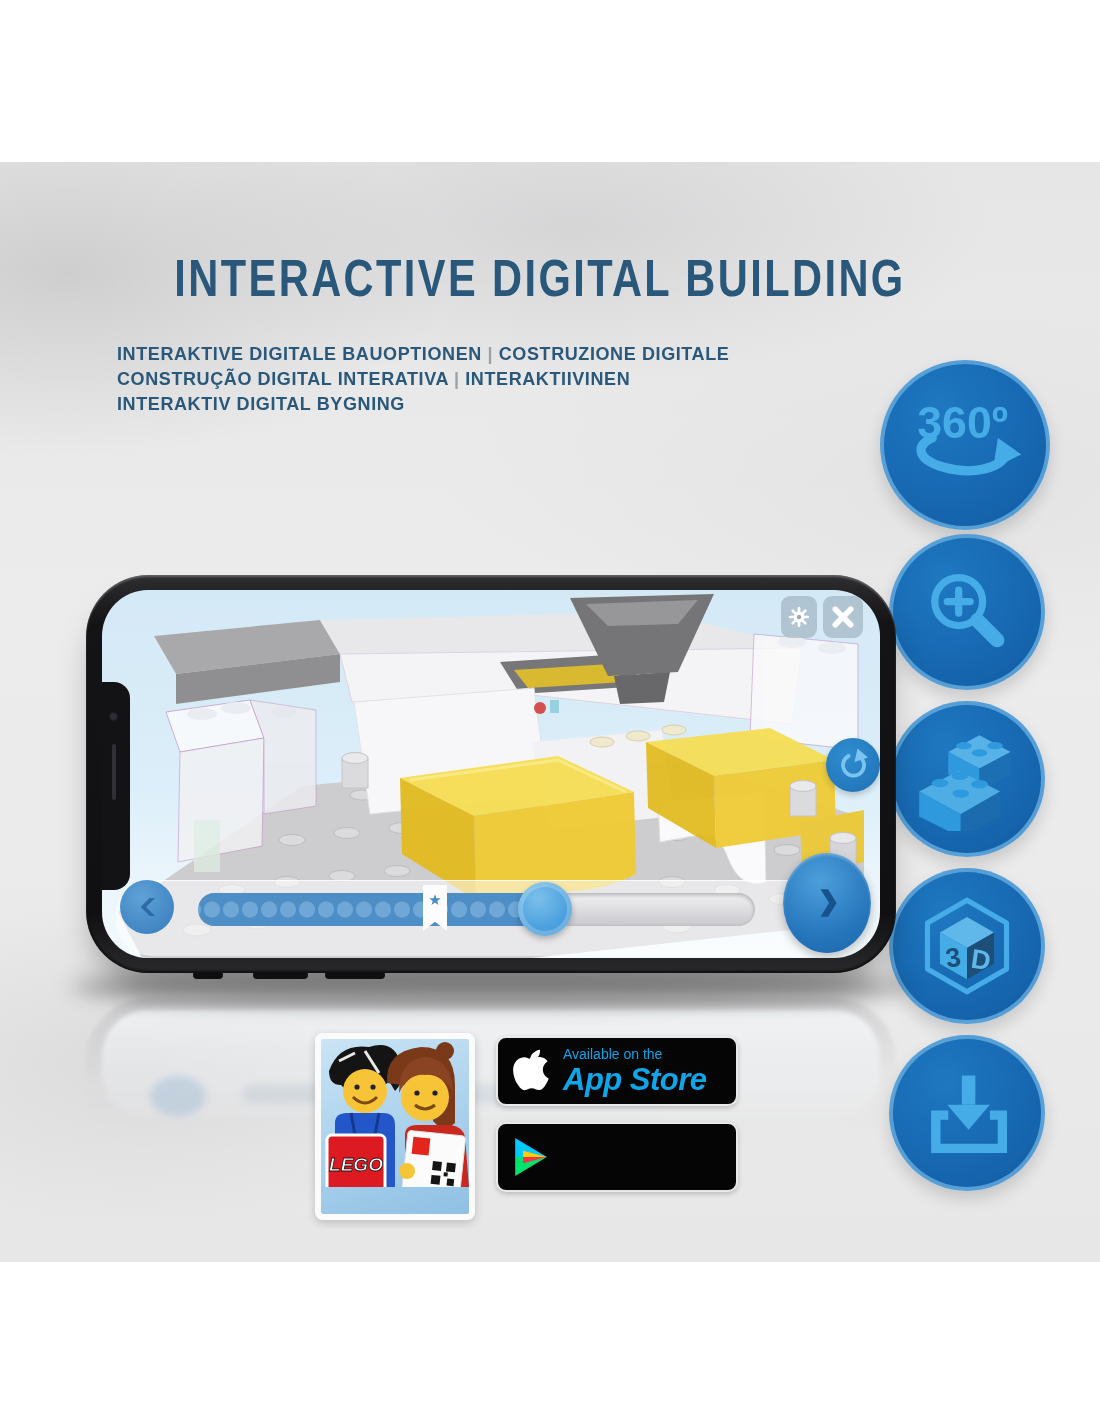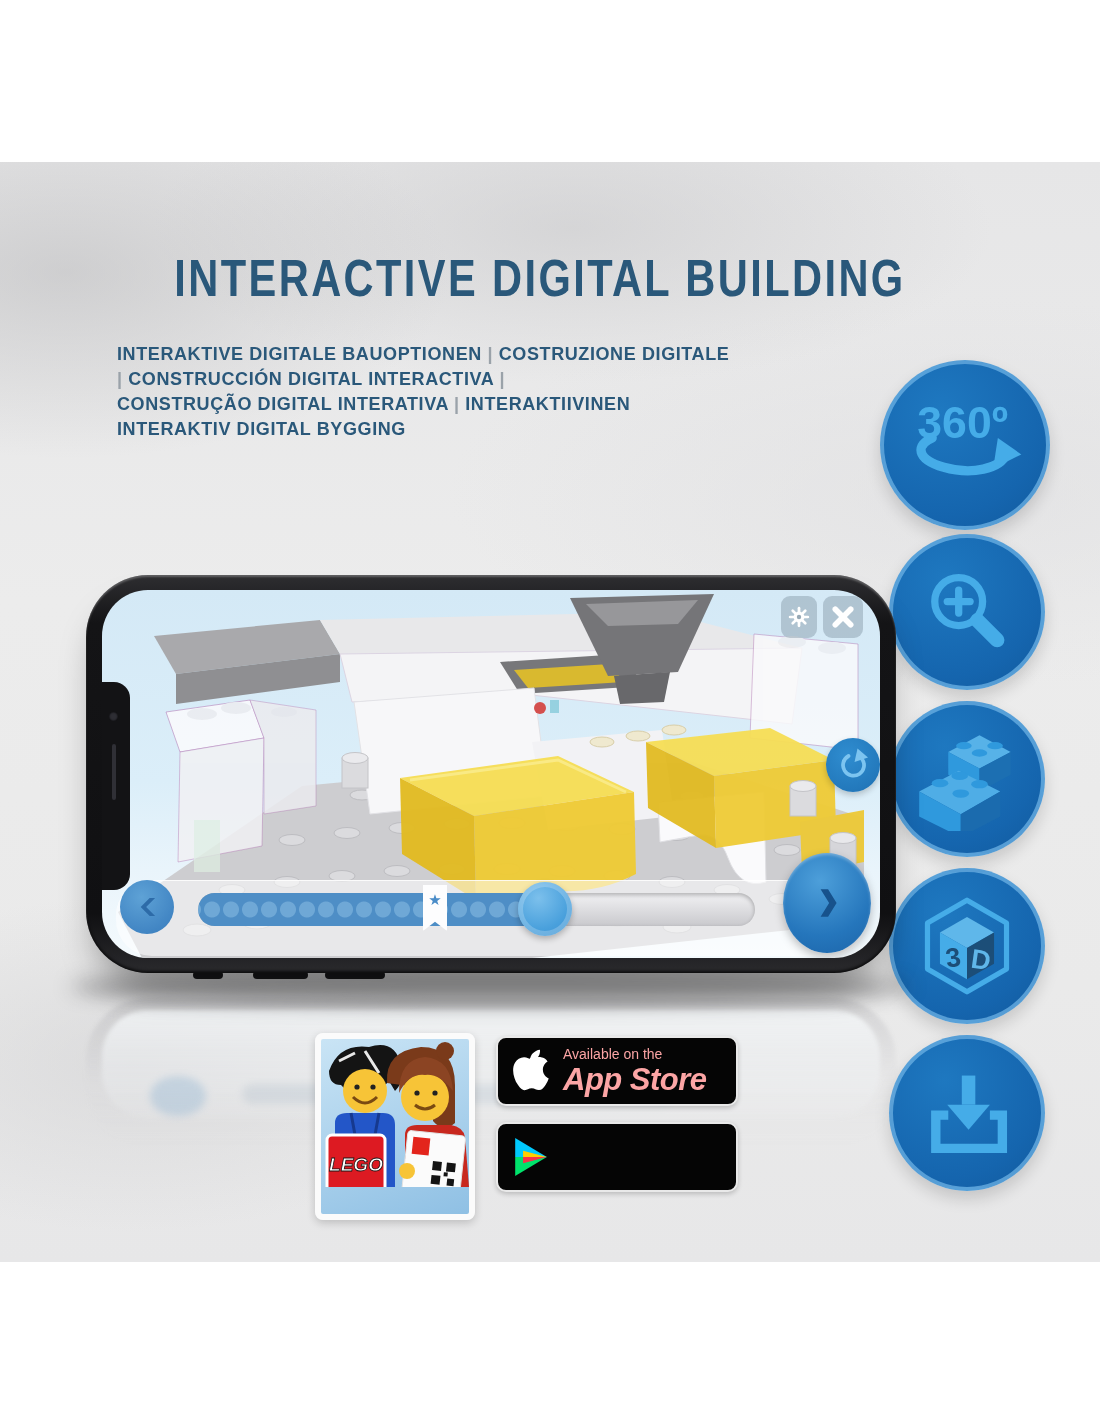--- a/index.html
+++ b/index.html
@@ -83,40 +83,39 @@
   .refl-circle{position:absolute;left:48px;top:66px;width:56px;height:40px;border-radius:50%;
                background:rgba(90,150,200,.3);filter:blur(3px);}
   .refl-bar{position:absolute;left:140px;top:74px;width:430px;height:20px;border-radius:10px;
             background:rgba(140,165,185,.25);filter:blur(3px);}
   
   .lego-icon{position:absolute;left:315px;top:1033px;width:160px;height:187px;border-radius:8px;z-index:6;
              border:6px solid #FBFBFB;overflow:hidden;box-sizing:border-box;
              background:linear-gradient(160deg,#C9E4F5,#8FC0E4);box-shadow:0 3px 8px rgba(0,0,0,.18);}
   .badge{position:absolute;left:496px;width:242px;height:70px;background:#050505;z-index:6;
          border:2px solid #E9E9E9;border-radius:10px;box-sizing:border-box;display:flex;align-items:center;
-         padding:0 14px;gap:13px;color:#fca5a5;box-shadow:0 2px 5px rgba(0,0,0,.2);}
+         padding:0 14px;gap:13px;color:#0ea5e9;box-shadow:0 2px 5px rgba(0,0,0,.2);}
   .b-appstore{top:1036px;} .b-gplay{top:1122px;}
   .badge .lines{display:flex;flex-direction:column;justify-content:center;line-height:1;}
   .b-small{font-size:14px;margin-bottom:3px;}
   .b-small.caps{font-size:12.5px;letter-spacing:1.2px;}
   .b-big{font-size:31px;font-weight:bold;letter-spacing:-.5px;font-style:italic;}
 </style>
 </head>
 <body>
 
 <div class="canvas">
   <div class="bg-band"></div>
 
   <div class="title">INTERACTIVE DIGITAL BUILDING</div>
 
   <div class="subtitle">
     <div class="subtitle-line js-pipes">INTERAKTIVE DIGITALE BAUOPTIONEN <span class="pipe">|</span> COSTRUZIONE DIGITALE</div>
-    <div class="subtitle-line js-pipes"><span class="pipe">|</span> CONSTRUCCIÓN DIGITAL INTERACTIVA <span class="pipe">|</span></div>
     <div class="subtitle-line js-pipes">CONSTRUÇÃO DIGITAL INTERATIVA <span class="pipe">|</span> INTERAKTIIVINEN</div>
-    <div class="subtitle-line js-pipes">INTERAKTIV DIGITAL BYGGING</div>
+    <div class="subtitle-line js-pipes">INTERAKTIV DIGITAL BYGNING</div>
   </div>
 
   <div class="feature f-360">
     <svg width="122" height="122" viewBox="0 0 104 104">
       <text x="50" y="46" text-anchor="middle" font-size="38" font-weight="bold" fill="#45ACE8">360º</text>
       <path d="M24,46 C10,52 10,64 34,71 C58,78 82,72 87,60" fill="none" stroke="#45ACE8" stroke-width="8" stroke-linecap="round"></path>
       <polygon points="80,46 100,60 76,72" fill="#45ACE8"></polygon>
     </svg>
   </div>
   <div class="feature f-zoom">

